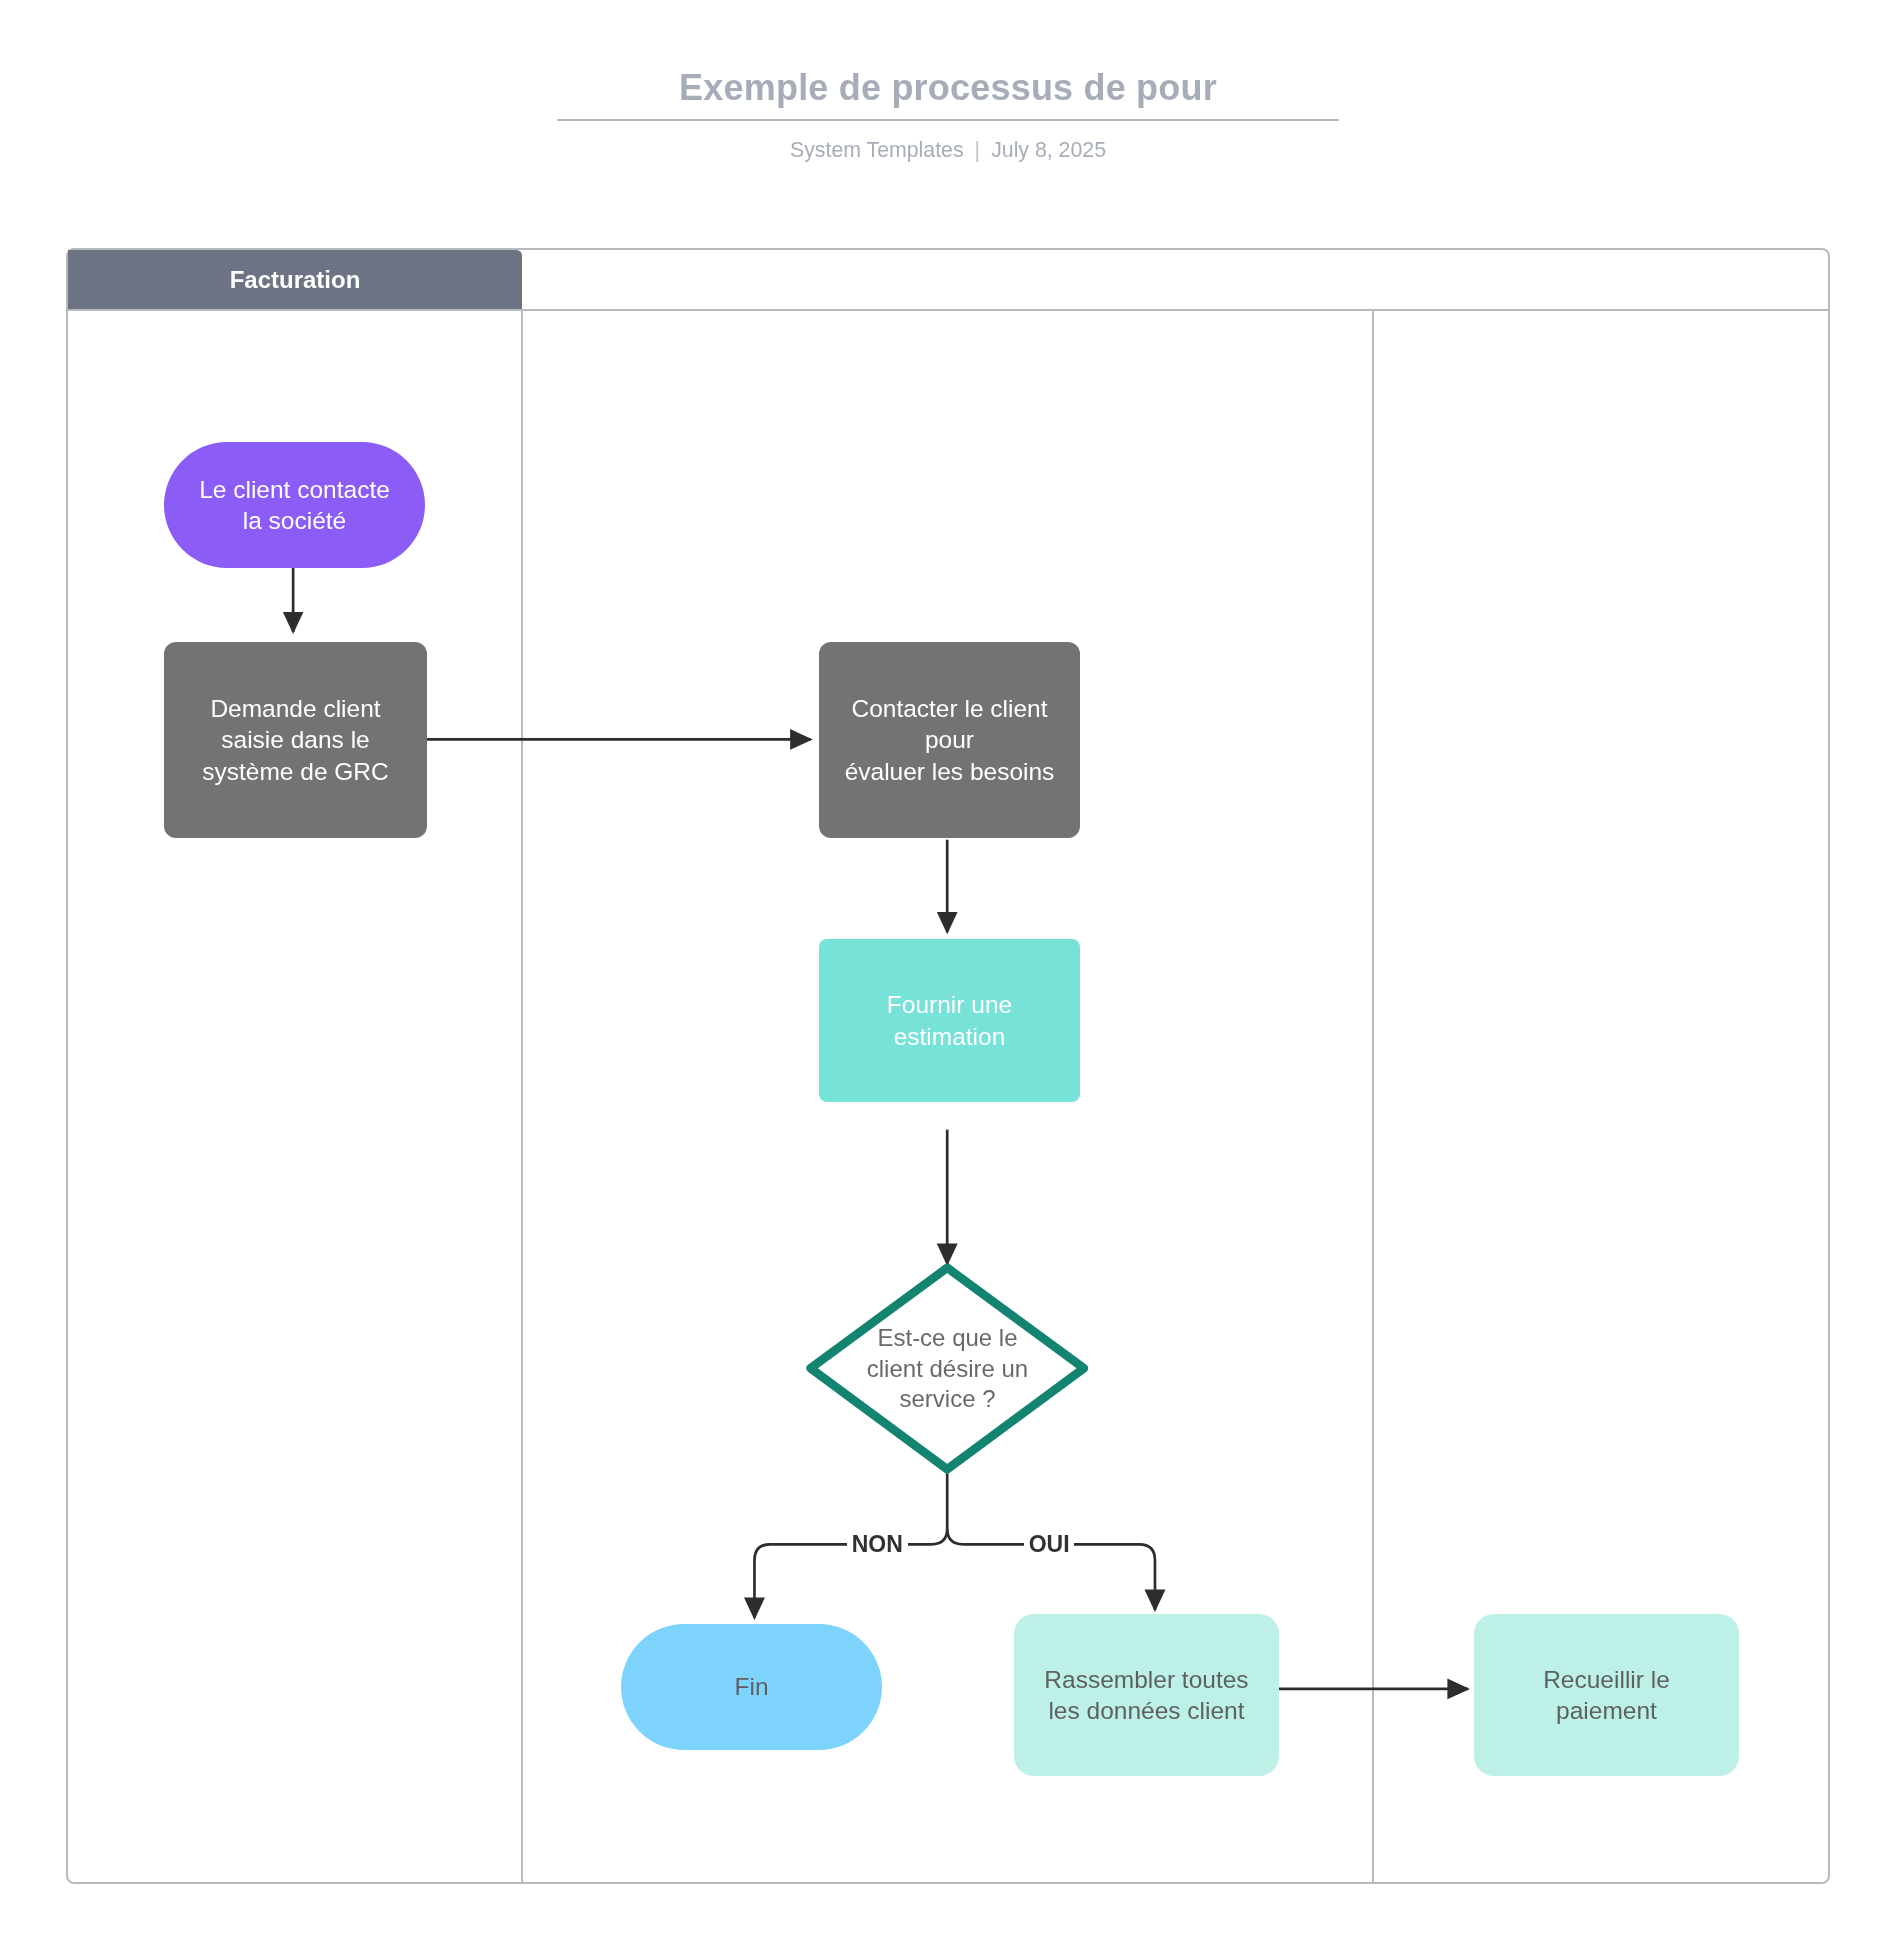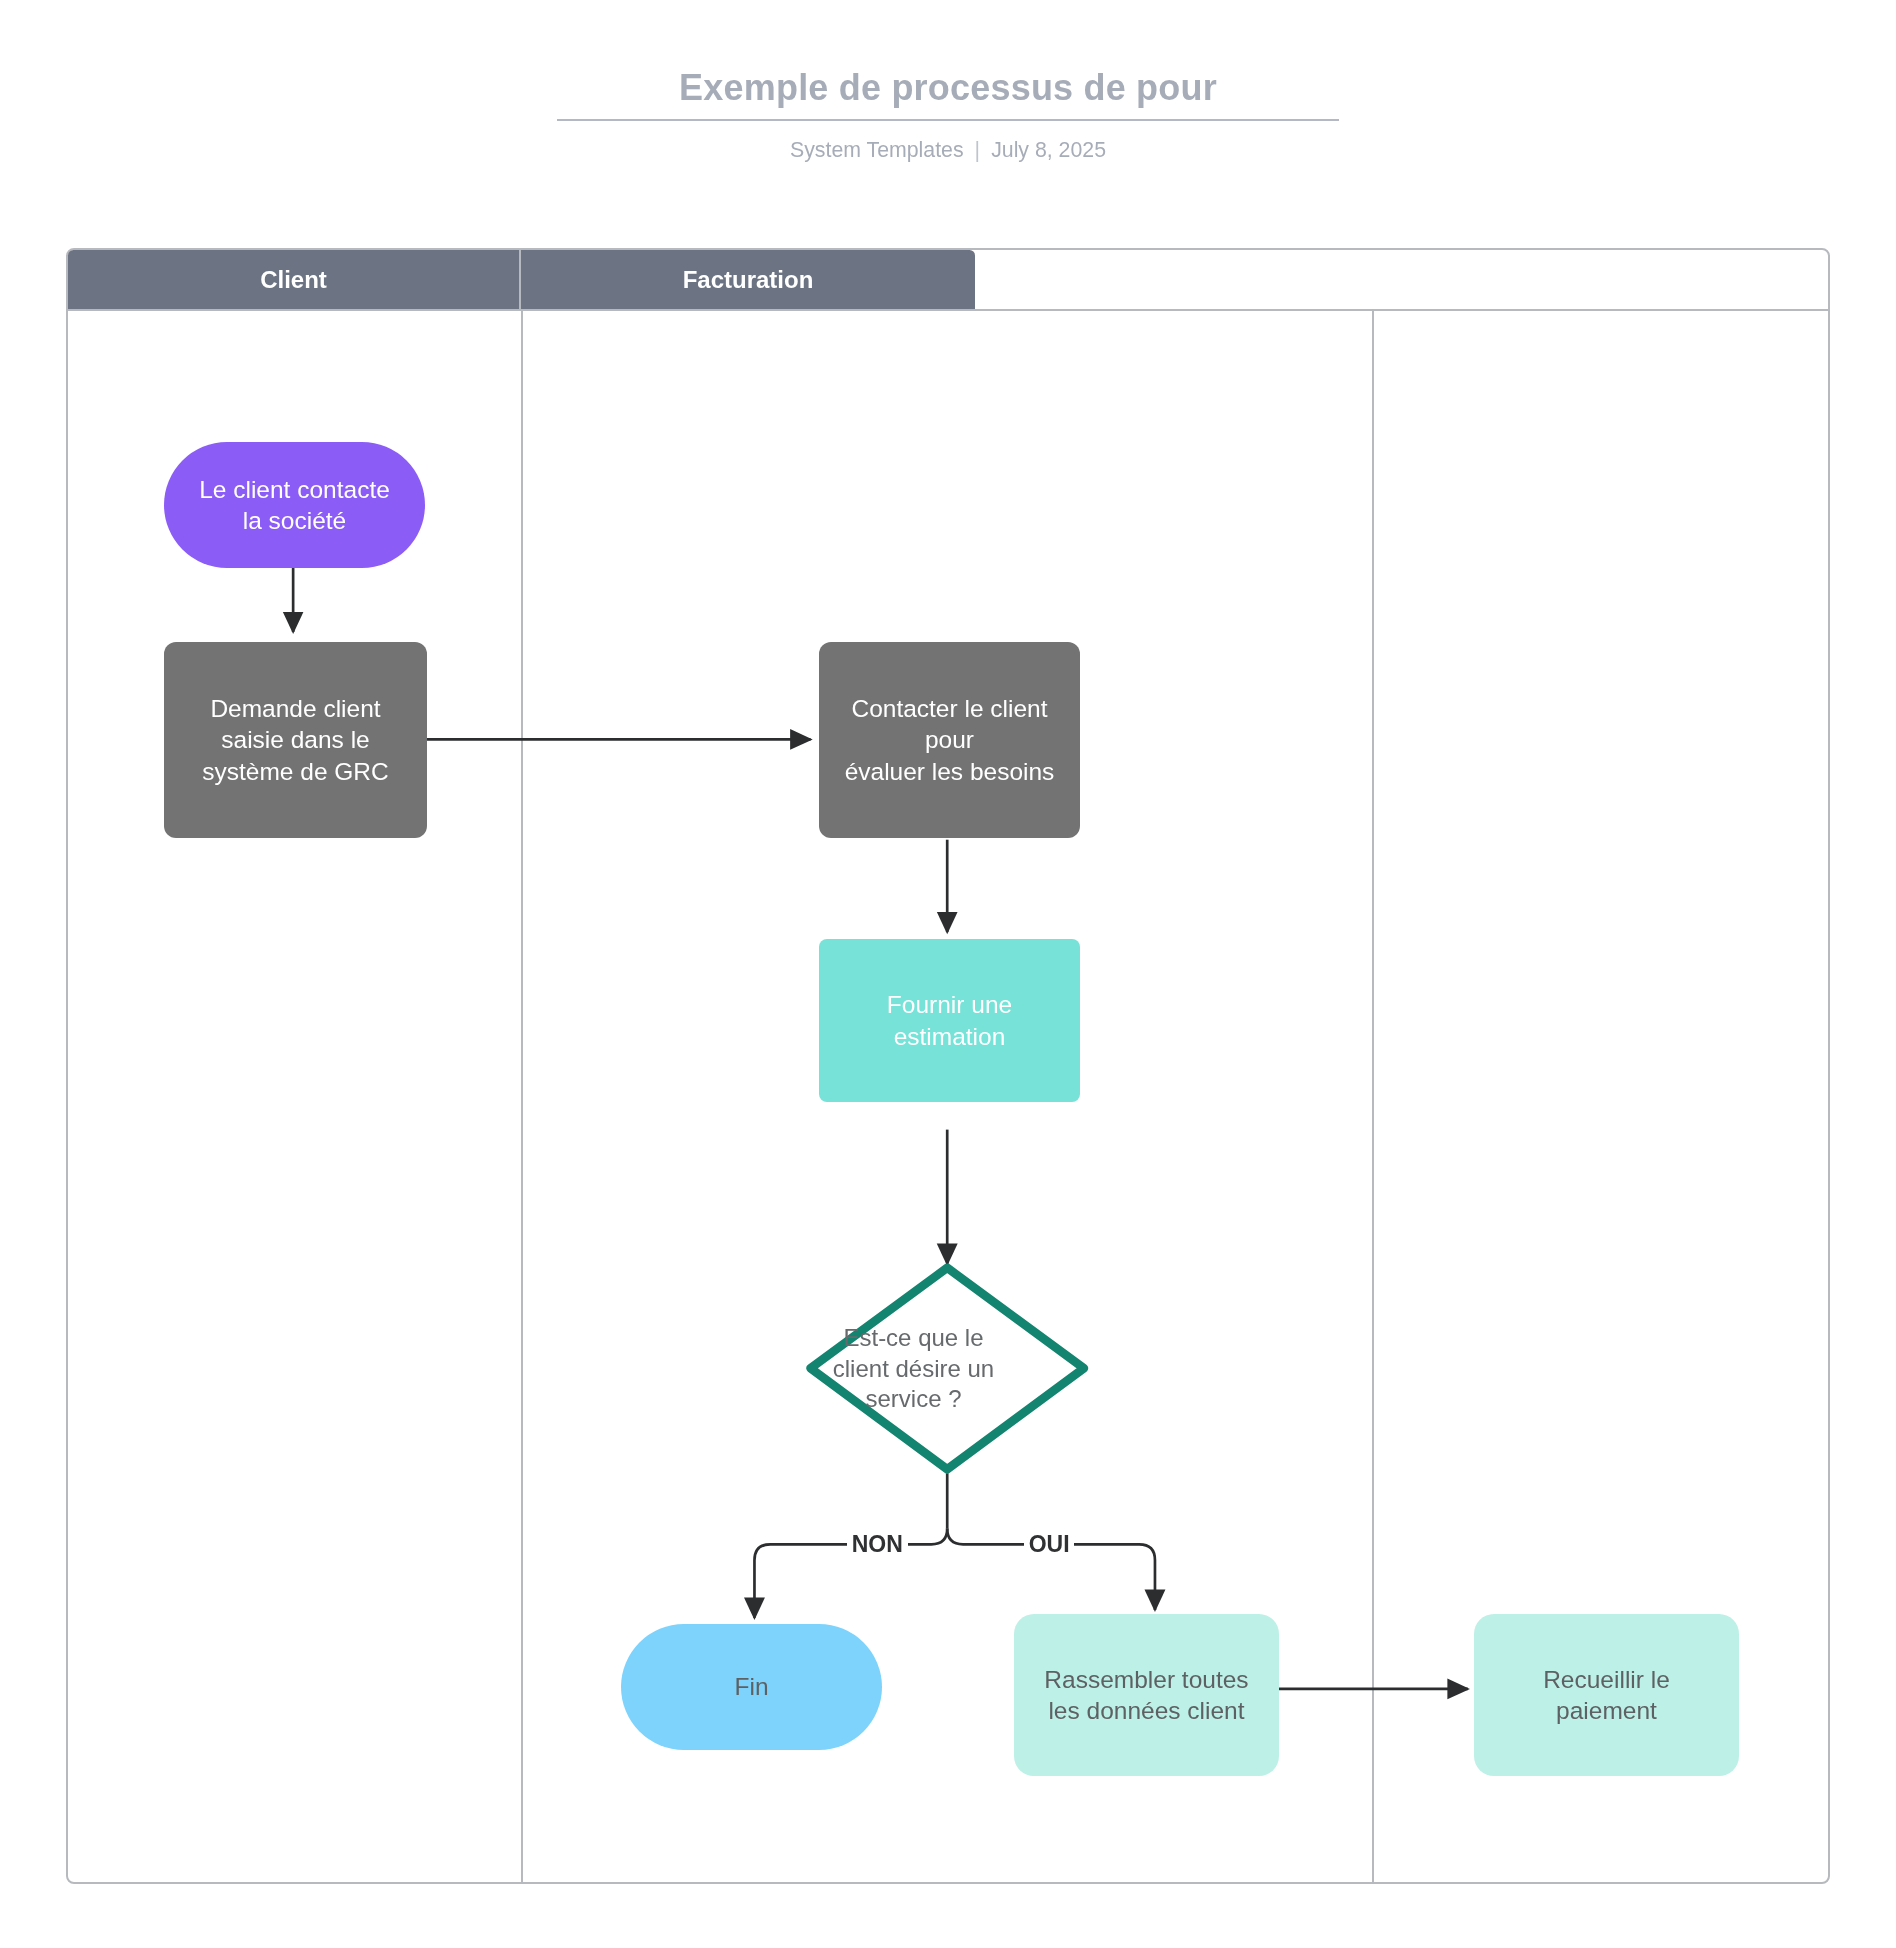--- a/index.html
+++ b/index.html
@@ -184,21 +184,20 @@
 <div id="doc-header">
   <div id="doc-title">Exemple de processus de pour</div>
   <div id="title-rule"></div>
   <div id="doc-subtitle">
     <span>System Templates</span><span class="sep">|</span><span>July 8, 2025</span>
   </div>
 </div>
 
 <div id="lane-frame">
   <div id="lane-header-row">
-    <div class="lane-header first" style="width:453px">Client</div>
     <div class="lane-header last" style="width:454px">Facturation</div>
   </div>
   <div id="lane-header-underline"></div>
   <div class="lane-divider" id="divider-1"></div>
   <div class="lane-divider" id="divider-2"></div>
 </div>
 
 <svg id="diagram-canvas" viewBox="0 0 2400 2466" width="1896" height="1948">
   <defs>
     <marker id="arrowhead" markerWidth="9" markerHeight="9" refX="7.6" refY="4.5" orient="auto" markerUnits="strokeWidth">
@@ -232,21 +231,21 @@
 saisie dans le
 système de GRC</div>
 
 <div class="node node-process-dark" style="left:819px; top:642px; width:261px; height:196px;">Contacter le client
 pour
 évaluer les besoins</div>
 
 <div class="node node-process-mid" style="left:819px; top:939px; width:261px; height:163px;">Fournir une
 estimation</div>
 
-<div class="node-decision-label" style="left:779px; top:1308px; width:269px; height:122px;">Est-ce que le
+<div class="node-decision-label" style="left:813px; top:1308px; width:269px; height:122px;">Est-ce que le
 client désire un
 service ?</div>
 
 <div class="node node-terminator-light" style="left:621px; top:1624px; width:261px; height:126px;">Fin</div>
 
 <div class="node node-process-light" style="left:1014px; top:1614px; width:265px; height:162px;">Rassembler toutes
 les données client</div>
 
 <div class="node node-process-light" style="left:1474px; top:1614px; width:265px; height:162px;">Recueillir le
 paiement</div>

